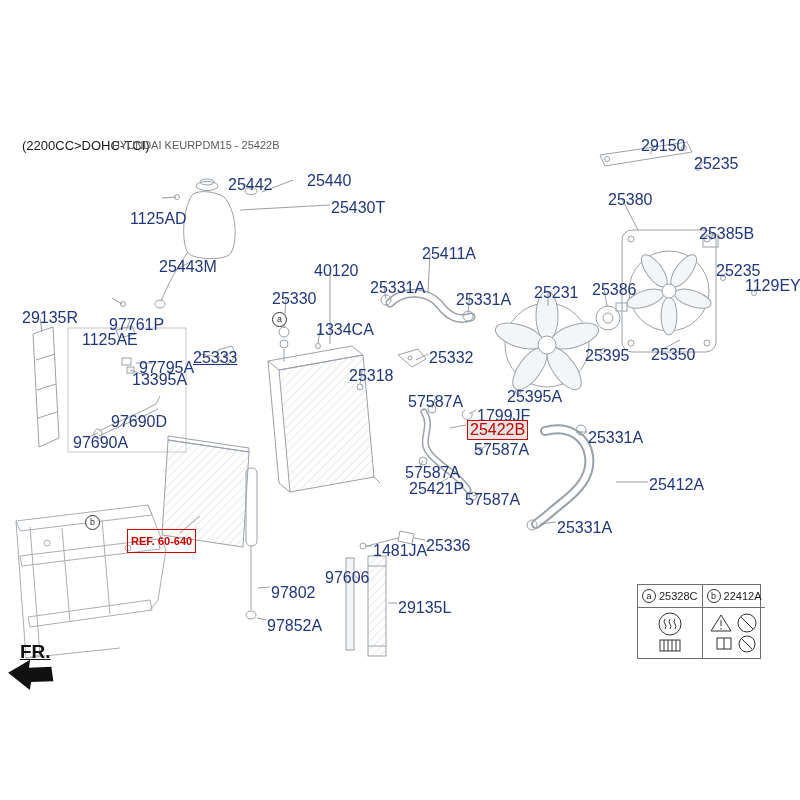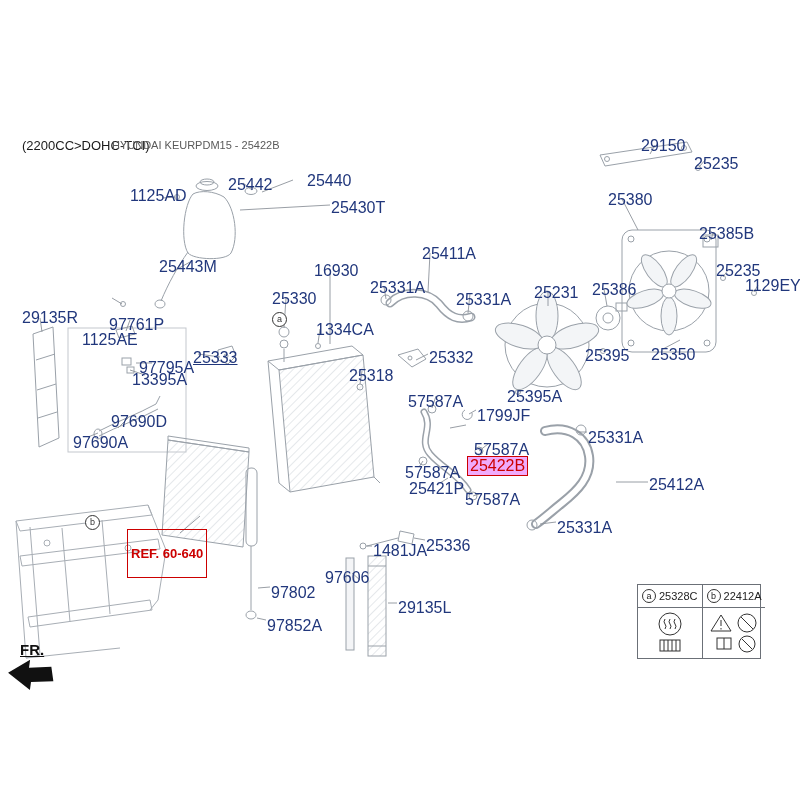--- a/index.html
+++ b/index.html
@@ -1,26 +1,26 @@
 <!DOCTYPE html>
 <html><head>
 <meta charset="utf-8">
 <style>
   html,body{margin:0;padding:0;background:#fff;}
   body{width:800px;height:800px;font-family:"Liberation Sans", sans-serif;}
   .canvas{position:relative;width:800px;height:800px;background:#fff;overflow:hidden;}
   .art{position:absolute;left:0;top:0;}
   #labels-layer{position:absolute;left:0;top:0;width:800px;height:800px;}
   .part-label{position:absolute;font-size:16px;color:#21377c;white-space:nowrap;letter-spacing:0;}
-  .part-label.highlight{color:#cc0000;border:1px solid #cc0000;background:#f0abfc;padding:0 2px;margin-top:36px;}
-  .ref-label{position:absolute;left:127px;top:529px;font-size:13px;color:#cc0000;border:1px solid #cc0000;padding:16px 3px;font-weight:bold;white-space:nowrap;}
+  .part-label.highlight{color:#cc0000;border:1px solid #cc0000;background:#e5e5e5;padding:0 2px;}
+  .ref-label{position:absolute;left:127px;top:529px;font-size:11px;color:#cc0000;border:1px solid #cc0000;padding:5px 3px;font-weight:bold;white-space:nowrap;}
   .header-sub{position:absolute;left:22px;top:138px;font-size:13px;color:#1a1a1a;white-space:nowrap;}
   .header-title{position:absolute;left:88px;top:139px;font-size:11px;color:#5a5a5a;white-space:nowrap;margin-left:24px;}
   .callout{position:absolute;width:13px;height:13px;border:1px solid #333;border-radius:50%;font-size:9px;line-height:13px;text-align:center;color:#333;background:#fff;}
-  .fr-label{position:absolute;left:20px;top:641px;font-size:15px;font-weight:bold;color:#111;text-decoration:underline;}
+  .fr-label{position:absolute;left:20px;top:641px;font-size:19px;font-weight:bold;color:#111;text-decoration:underline;}
   .fr-arrow{position:absolute;left:6px;top:652px;}
   .legend{position:absolute;left:637px;top:584px;width:122px;border:1px solid #6b7077;display:grid;grid-template-columns:1fr 1fr;background:#fff;font-size:11px;color:#222;}
   .legend-cell{display:flex;align-items:center;gap:3px;padding:3px 4px;min-height:16px;}
   .legend-cell.bl{border-left:1px solid #6b7077;}
   .legend-cell.bt{border-top:1px solid #6b7077;}
   .legend-letter{display:inline-block;width:12px;height:12px;border:1px solid #333;border-radius:50%;font-size:9px;line-height:12px;text-align:center;flex:0 0 auto;}
   .legend-icons{justify-content:center;}
   #leader-layer line{stroke:#8d939b;stroke-width:0.9;}
   .artline{stroke:#9aa1a9;fill:none;stroke-width:1;}
 </style>
@@ -280,32 +280,32 @@
           <line x1="32" y1="6" x2="44" y2="18" stroke="#333"></line>
           <rect x="8" y="27" width="14" height="11" fill="none" stroke="#333"></rect>
           <path d="M15,27 V38" stroke="#333"></path>
           <circle cx="38" cy="33" r="8" fill="none" stroke="#333"></circle>
           <line x1="33" y1="28" x2="43" y2="38" stroke="#333"></line>
         </svg>
       </div>
     </div>
   <div class="part-label" style="left: 228px; top: 176px;">25442</div>
       <div class="part-label" style="left: 280px; top: 172px; margin-left: 27px;">25440</div>
-      <div class="part-label" style="left: 130px; top: 187px;">1125AD</div>
+      <div class="part-label" style="left: 130px; top: 210px;">1125AD</div>
       <div class="part-label" style="left: 331px; top: 199px;">25430T</div>
       <div class="part-label" style="left: 159px; top: 258px;">25443M</div>
       <div class="part-label" style="left: 82px; top: 293px; margin-top: 38px;">1125AE</div>
       <div class="part-label" style="left: 101px; top: 316px; margin-left: 8px;">97761P</div>
       <div class="part-label" style="left: 22px; top: 309px;">29135R</div>
       <div class="part-label" style="left: 193px; top: 349px; text-decoration: underline;">25333</div>
       <div class="part-label" style="left: 139px; top: 359px;">97795A</div>
       <div class="part-label" style="left: 132px; top: 371px;">13395A</div>
       <div class="part-label" style="left: 111px; top: 413px;">97690D</div>
       <div class="part-label" style="left: 73px; top: 434px;">97690A</div>
-      <div class="part-label" style="left: 314px; top: 262px;">16930</div>
+      <div class="part-label" style="left: 314px; top: 262px;">40120</div>
       <div class="part-label" style="left: 272px; top: 290px;">25330</div>
       <div class="part-label" style="left: 316px; top: 321px;">1334CA</div>
       <div class="part-label" style="left: 349px; top: 367px;">25318</div>
       <div class="part-label" style="left: 414px; top: 245px; margin-left: 8px;">25411A</div>
       <div class="part-label" style="left: 370px; top: 279px;">25331A</div>
       <div class="part-label" style="left: 456px; top: 291px;">25331A</div>
       <div class="part-label" style="left: 429px; top: 349px;">25332</div>
       <div class="part-label" style="left: 641px; top: 137px;">29150</div>
       <div class="part-label" style="left: 694px; top: 155px;">25235</div>
       <div class="part-label" style="left: 608px; top: 191px;">25380</div>

